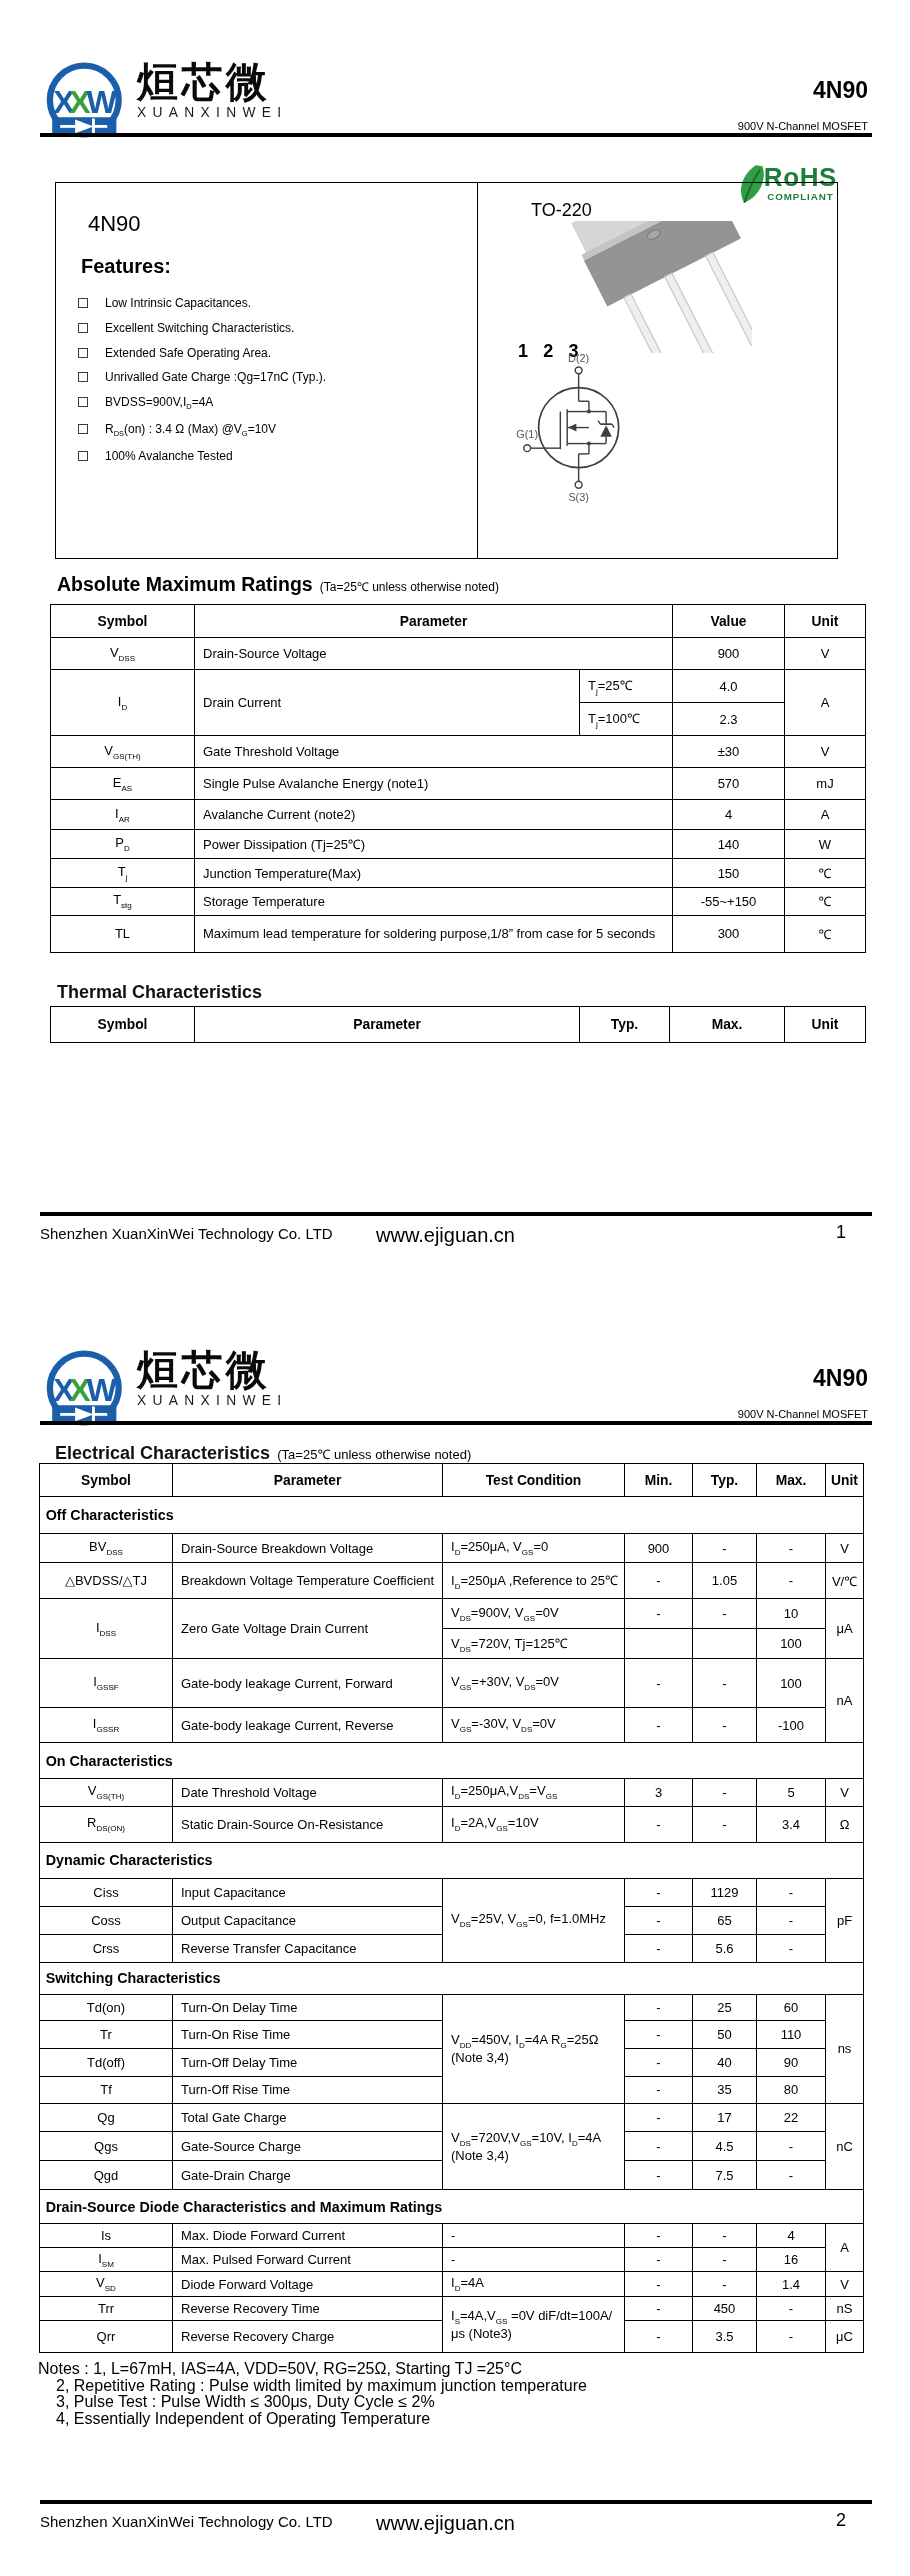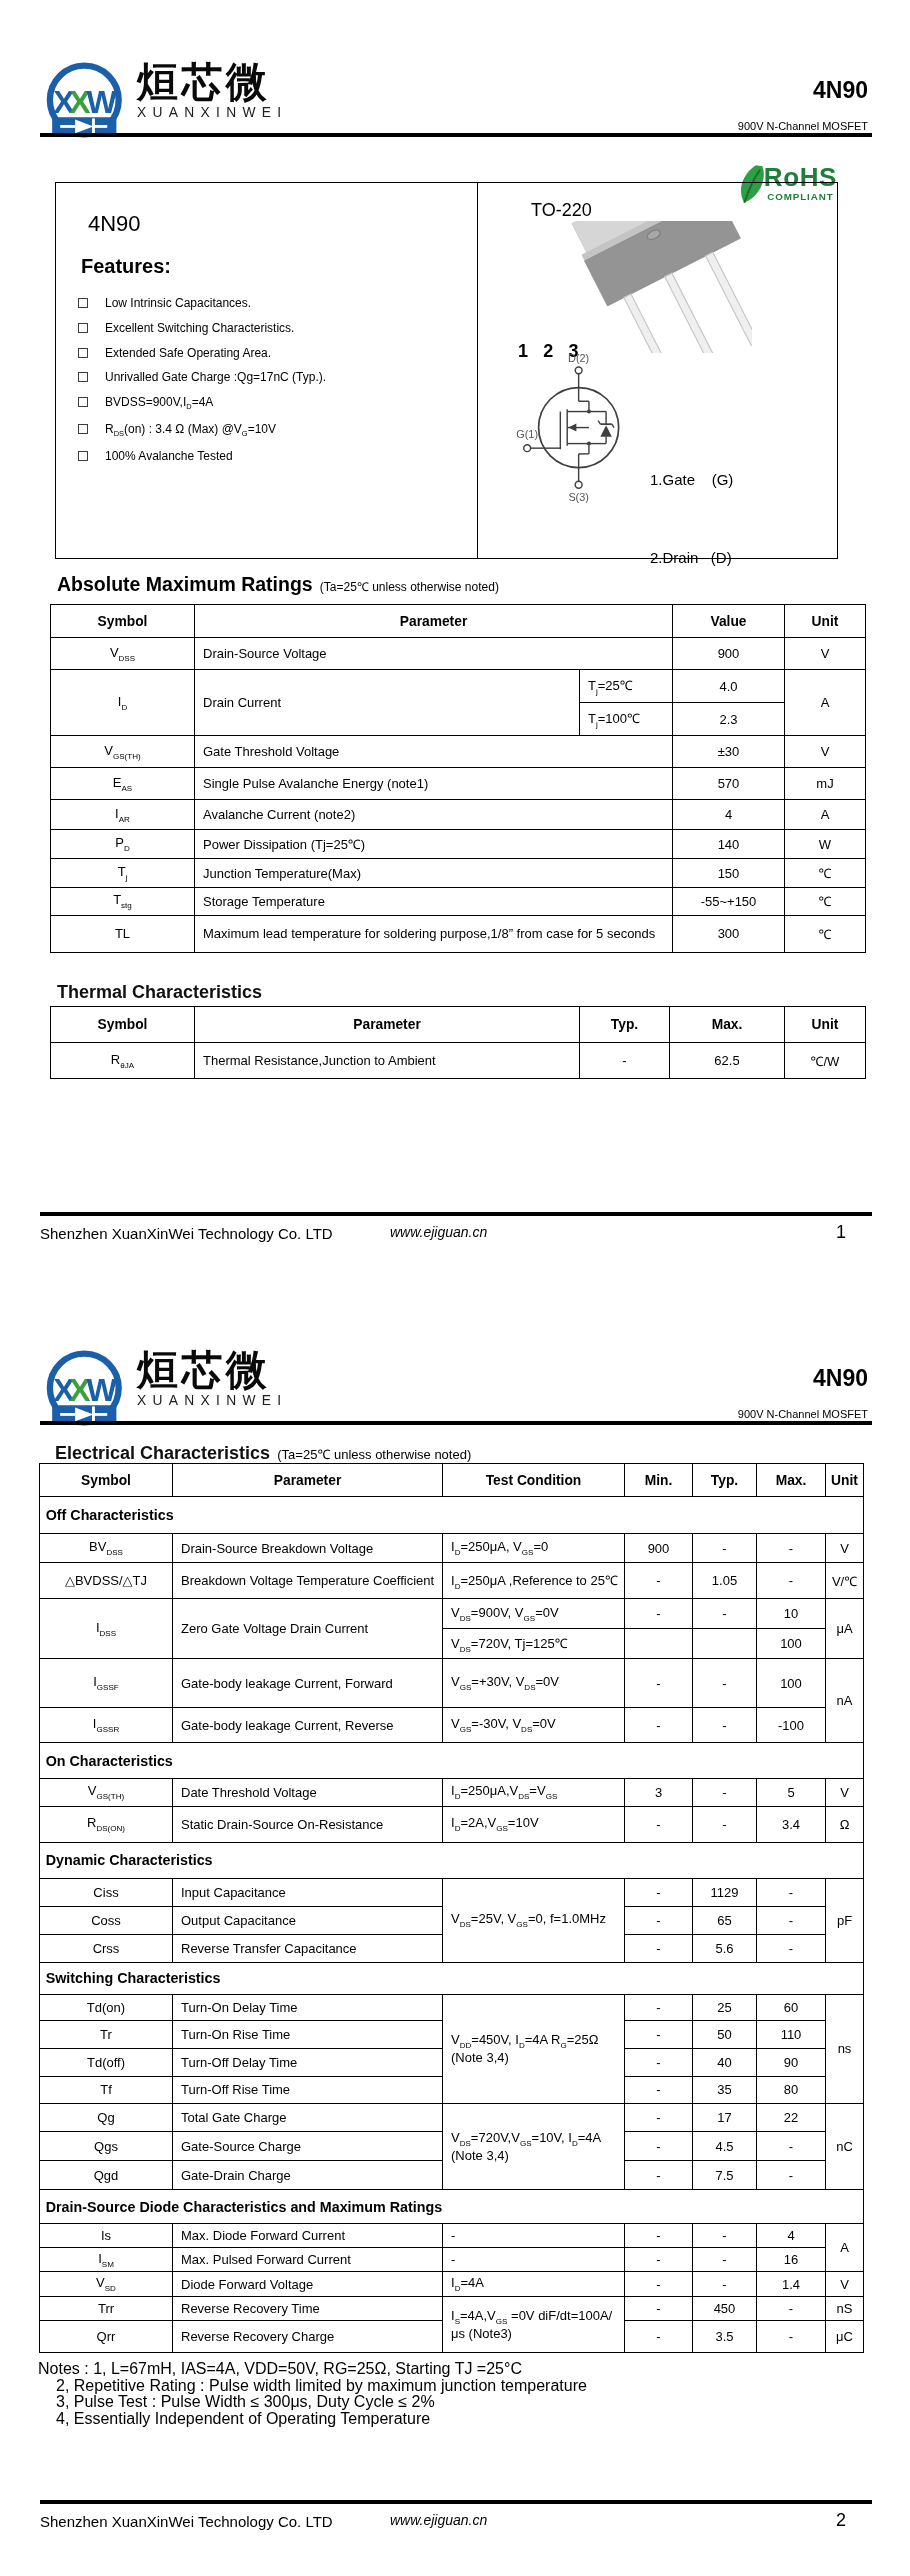--- a/index.html
+++ b/index.html
@@ -52,21 +52,21 @@
   sub { font-size:62%; }
 
   
   .notes { position:absolute; left:38px; font-size:16px; line-height:16.6px; }
   .notes .nline { margin:0; }
   .notes .ind { padding-left:18px; }
 
   
   .ftr-rule { position:absolute; left:40px; width:832px; top:1212px; height:4px; background:#000; }
   .ftr-company { position:absolute; left:40px; top:1225px; font-size:15px; }
-  .ftr-site { position:absolute; left:390px; top:1224px; font-size:14px;font-style:italic; }
+  .ftr-site { position:absolute; left:376px; top:1224px; font-size:20px; }
   .ftr-page { position:absolute; right:64px; top:1222px; font-size:18px; }
 </style>
 </head>
 <body>
 
 <div class="page">
 
   <div class="hdr-logo">
     <svg width="86" height="85" viewBox="0 0 150 148">
       <circle cx="72" cy="68" r="60" fill="#ffffff" stroke="#1b5ea9" stroke-width="11"></circle>
@@ -186,25 +186,20 @@
           <line x1="158" y1="124" x2="178" y2="124" stroke-width="3"></line>
           <line x1="154" y1="118" x2="158" y2="124"></line>
           <line x1="178" y1="124" x2="182" y2="130"></line>
           <polygon points="158,146 178,146 168,126" fill="#3f3f3f" stroke="none"></polygon>
           <line x1="168" y1="146" x2="168" y2="158"></line>
           <circle cx="138" cy="102" r="3.5" fill="#3f3f3f" stroke="none"></circle>
           <circle cx="138" cy="158" r="3.5" fill="#3f3f3f" stroke="none"></circle>
         </g>
       </svg>
 
-      <div class="legend">
-        <div>1.Gate    (G)</div>
-        <div>2.Drain   (D)</div>
-        <div>3.Source (S)</div>
-      </div>
     </div>
   </div>
 
   <div class="sec-title" style="top:573px;">
     <span class="big">Absolute Maximum Ratings</span>
     <span class="note">(Ta=25℃ unless otherwise noted)</span>
   </div>
 
   <table class="dt" style="left:50px; top:604px; width:815px;">
     <colgroup>
@@ -295,27 +290,20 @@
         <col style="width:115px">
         <col style="width:81px">
       </colgroup>
     <tbody>
         <tr style="height:36px">
       <td class="hd">Symbol</td>
       <td class="hd">Parameter</td>
       <td class="hd">Typ.</td>
       <td class="hd">Max.</td>
       <td class="hd">Unit</td>
-    </tr>
-    <tr style="height:36px">
-      <td>R<sub>θJA</sub></td>
-      <td class="l">Thermal Resistance,Junction to Ambient</td>
-      <td>-</td>
-      <td>62.5</td>
-      <td>℃/W</td>
     </tr>
   </tbody>
     </table>
 
   <div class="ftr-rule"></div>
   <div class="ftr-company">Shenzhen XuanXinWei Technology Co. LTD</div>
   <div class="ftr-site">www.ejiguan.cn</div>
   <div class="ftr-page">1</div>
 </div>
 

